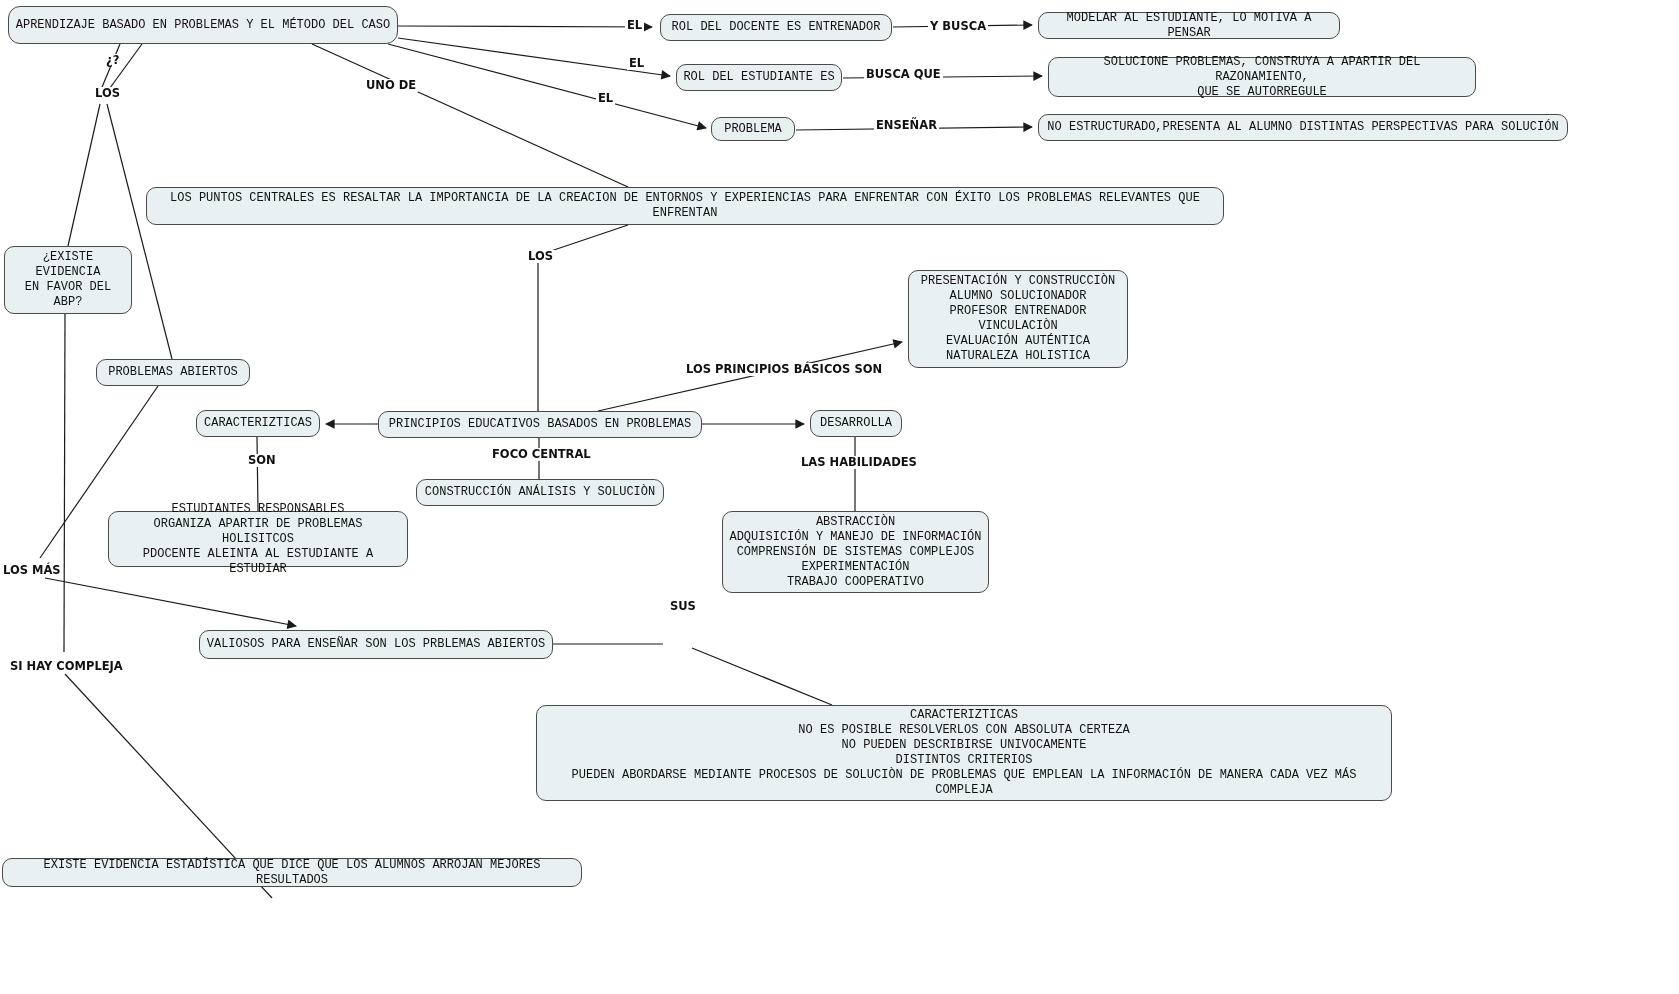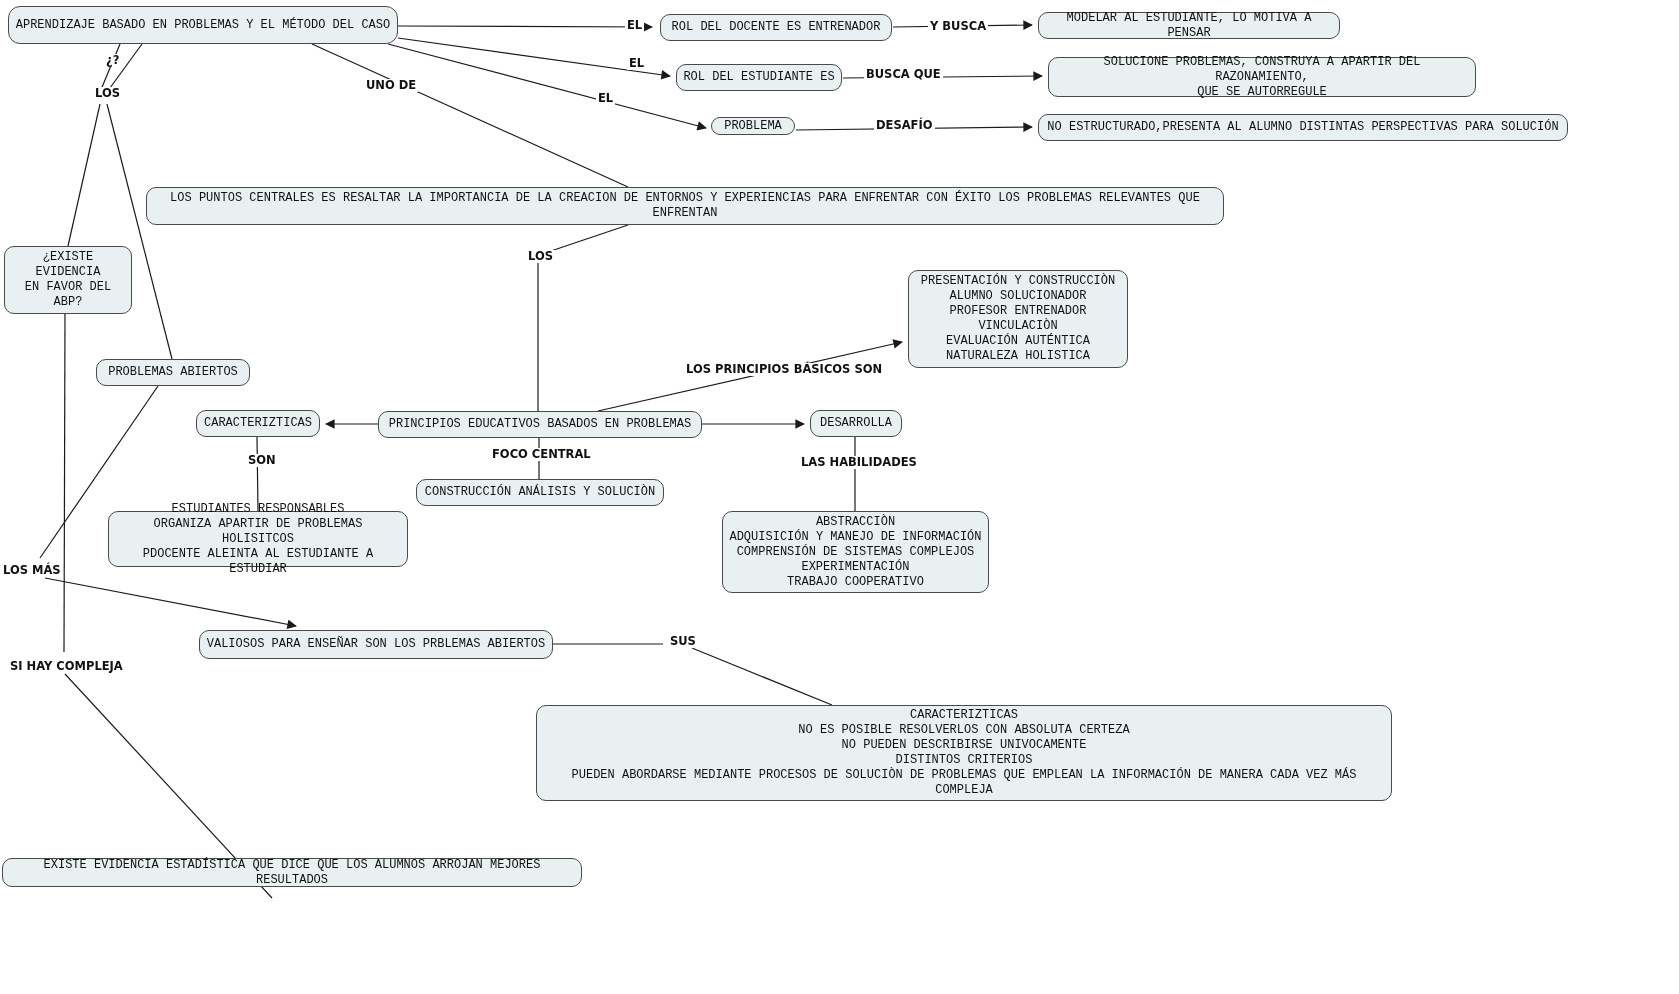--- a/index.html
+++ b/index.html
@@ -65,21 +65,21 @@
 
   <div class="node" style="left:660px;top:14px;width:232px;height:27px">ROL DEL DOCENTE ES ENTRENADOR</div>
 
   <div class="node" style="left:1038px;top:12px;width:302px;height:27px">MODELAR AL ESTUDIANTE, LO MOTIVA A PENSAR</div>
 
   <div class="node" style="left:676px;top:64px;width:166px;height:27px">ROL DEL ESTUDIANTE ES</div>
 
   <div class="node tight" style="left:1048px;top:57px;width:428px;height:40px">SOLUCIONE PROBLEMAS, CONSTRUYA A APARTIR DEL RAZONAMIENTO,
 QUE SE AUTORREGULE</div>
 
-  <div class="node" style="left:711px;top:117px;width:84px;height:18px">PROBLEMA</div>
+  <div class="node" style="left:711px;top:117px;width:84px;height:24px">PROBLEMA</div>
 
   <div class="node" style="left:1038px;top:114px;width:530px;height:27px">NO ESTRUCTURADO,PRESENTA AL ALUMNO DISTINTAS PERSPECTIVAS PARA SOLUCIÓN</div>
 
   <div class="node tight" style="left:146px;top:187px;width:1078px;height:38px">LOS PUNTOS CENTRALES ES RESALTAR LA IMPORTANCIA DE LA CREACION DE ENTORNOS Y EXPERIENCIAS PARA ENFRENTAR CON ÉXITO LOS PROBLEMAS RELEVANTES QUE ENFRENTAN</div>
 
   <div class="node" style="left:4px;top:246px;width:128px;height:68px">¿EXISTE EVIDENCIA
 EN FAVOR DEL
 ABP?</div>
 
   <div class="node" style="left:908px;top:270px;width:220px;height:98px">PRESENTACIÓN Y CONSTRUCCIÒN
@@ -117,26 +117,26 @@
 DISTINTOS CRITERIOS
 PUEDEN ABORDARSE MEDIANTE PROCESOS DE SOLUCIÒN DE PROBLEMAS QUE EMPLEAN LA INFORMACIÓN DE MANERA CADA VEZ MÁS COMPLEJA</div>
 
   <div class="node tight" style="left:2px;top:858px;width:580px;height:29px">EXISTE EVIDENCIA ESTADÍSTICA QUE DICE QUE LOS ALUMNOS ARROJAN MEJORES RESULTADOS</div>
 
   <div class="lbl" style="left:625px;top:19px">EL</div>
   <div class="lbl" style="left:928px;top:20px">Y BUSCA</div>
   <div class="lbl" style="left:627px;top:57px">EL</div>
   <div class="lbl" style="left:864px;top:68px">BUSCA QUE</div>
   <div class="lbl" style="left:596px;top:92px">EL</div>
-  <div class="lbl" style="left:874px;top:119px">DESAFÍO</div>
+  <div class="lbl" style="left:874px;top:119px">ENSEÑAR</div>
   <div class="lbl" style="left:364px;top:79px">UNO DE</div>
   <div class="lbl" style="left:104px;top:54px">¿?</div>
   <div class="lbl" style="left:93px;top:87px">LOS</div>
   <div class="lbl" style="left:526px;top:250px">LOS</div>
   <div class="lbl" style="left:684px;top:363px">LOS PRINCIPIOS BÁSICOS SON</div>
   <div class="lbl" style="left:246px;top:454px">SON</div>
   <div class="lbl" style="left:490px;top:448px">FOCO CENTRAL</div>
   <div class="lbl" style="left:799px;top:456px">LAS HABILIDADES</div>
   <div class="lbl" style="left:1px;top:564px">LOS MÁS</div>
-  <div class="lbl" style="left:668px;top:635px">SUS</div>
+  <div class="lbl" style="left:668px;top:600px">SUS</div>
   <div class="lbl" style="left:8px;top:660px">SI HAY COMPLEJA</div>
 
 </div>
 
 </body></html>

